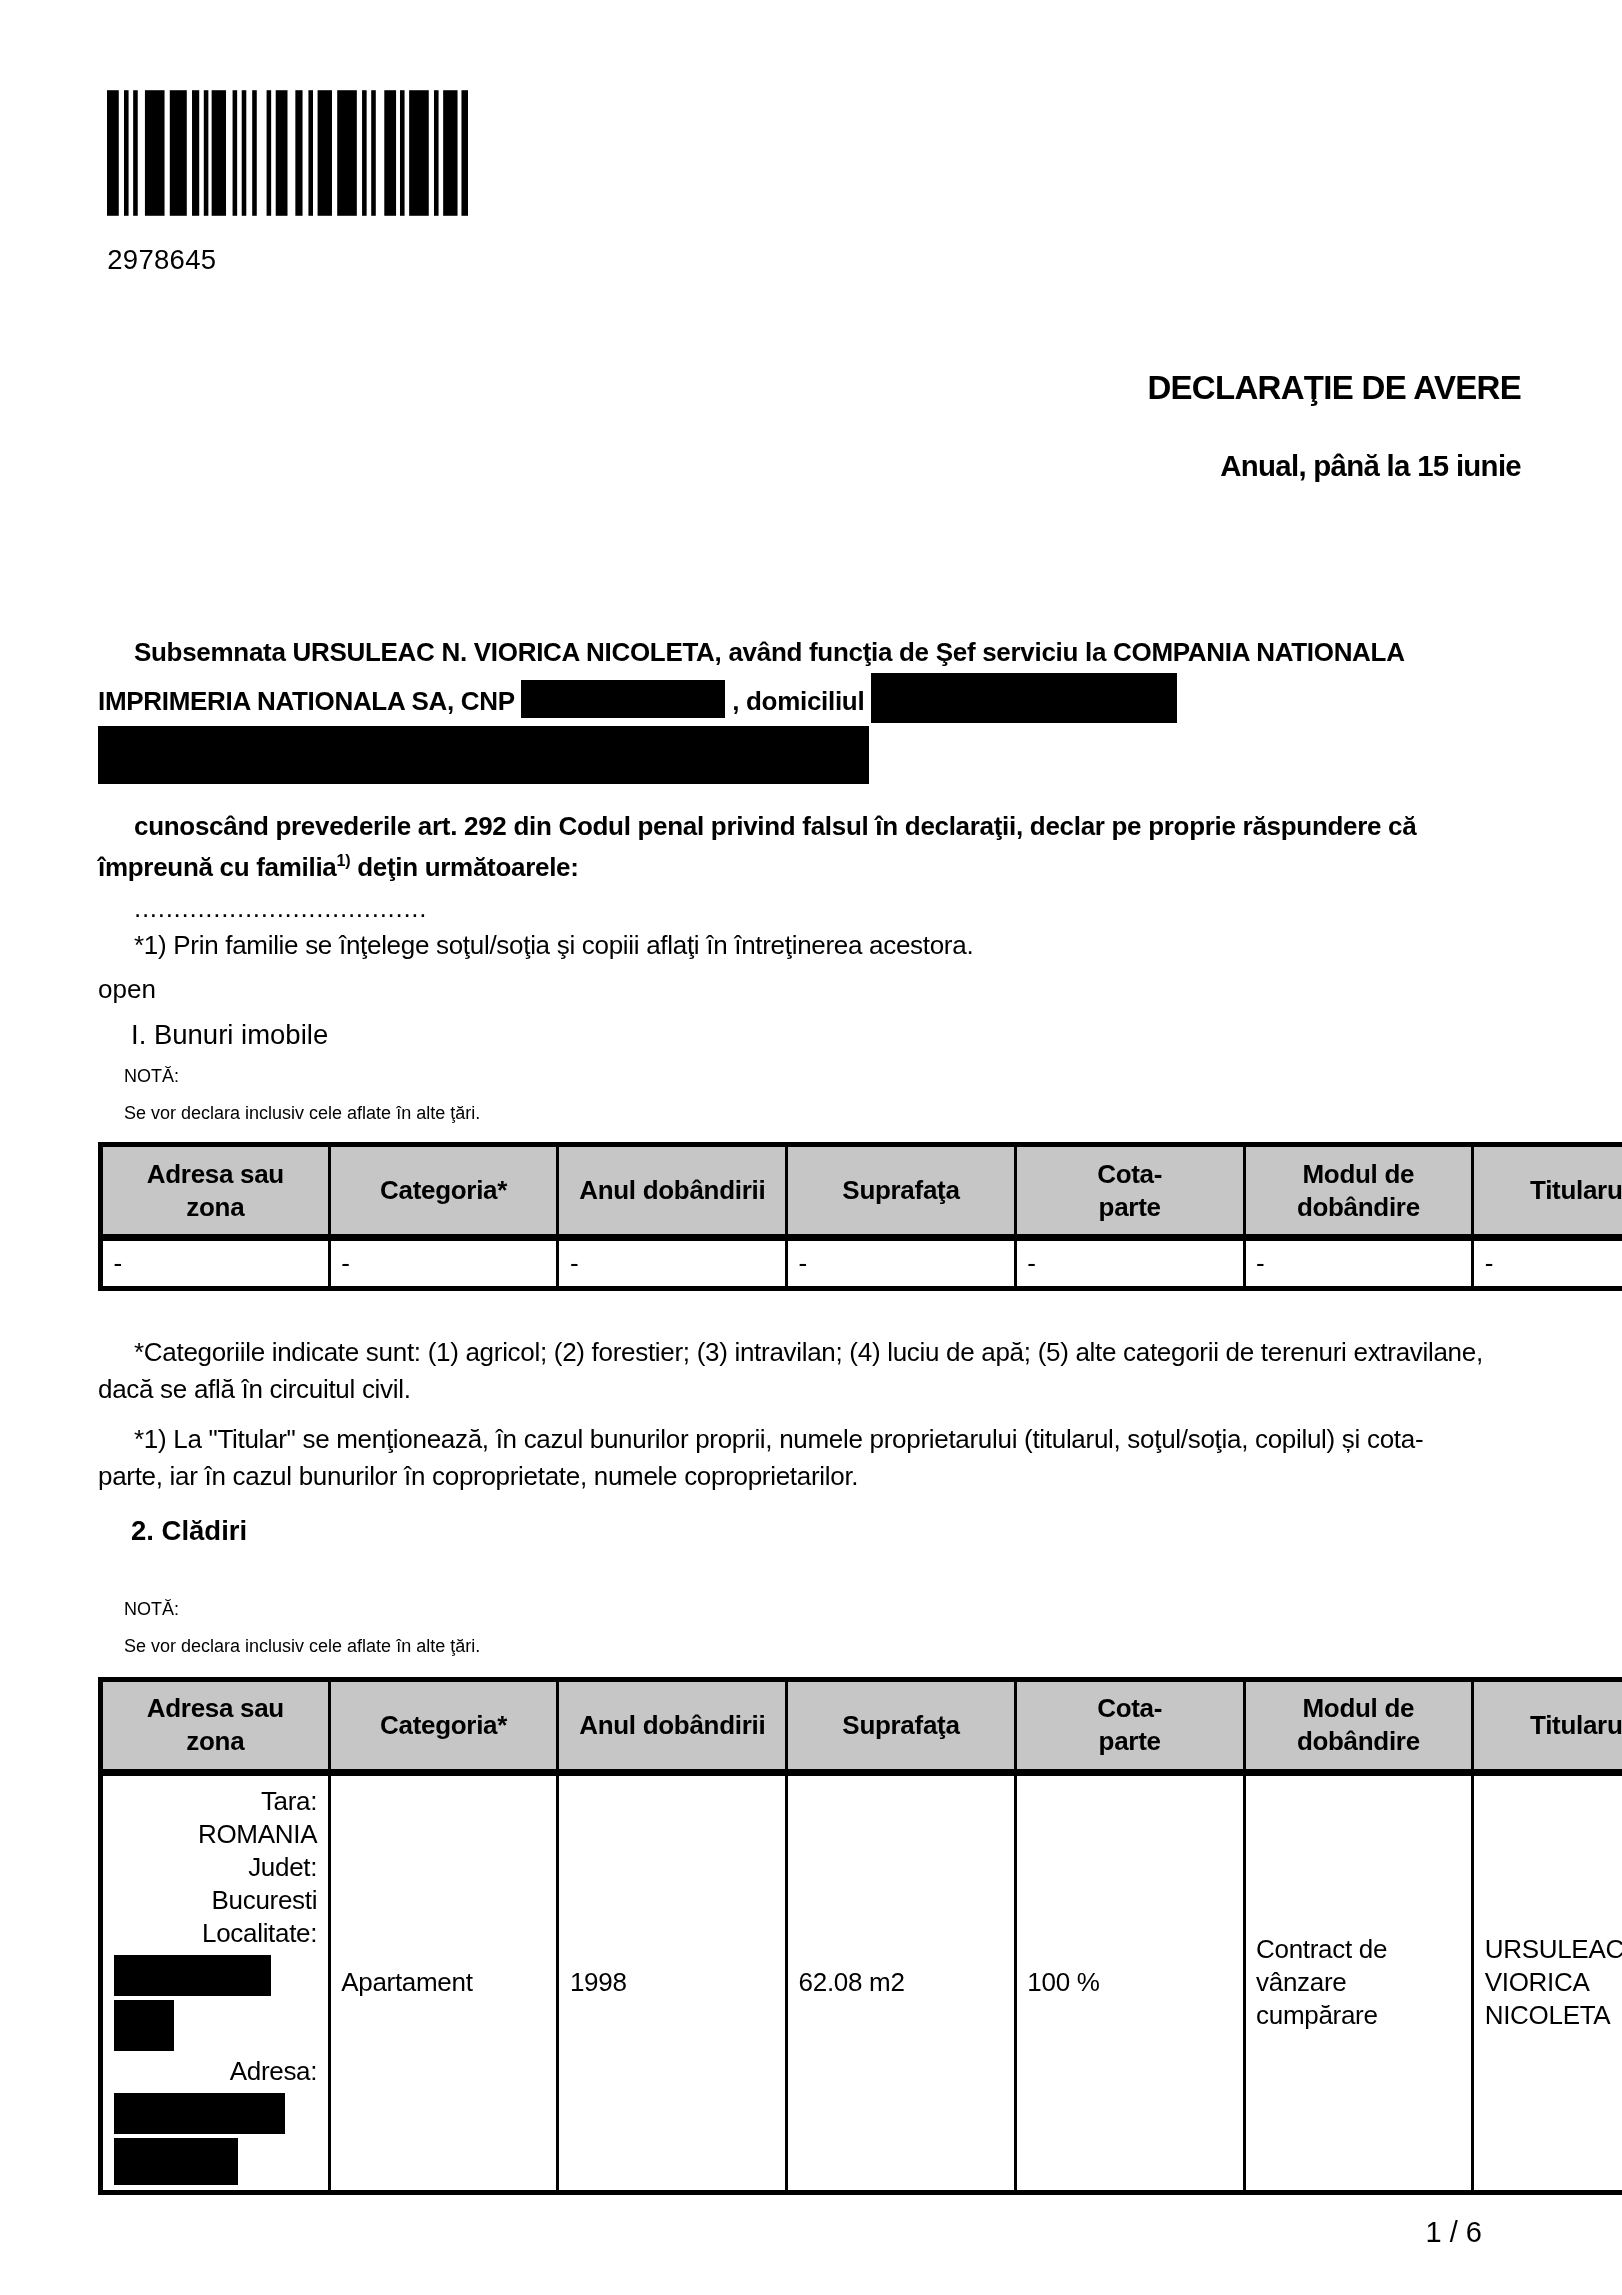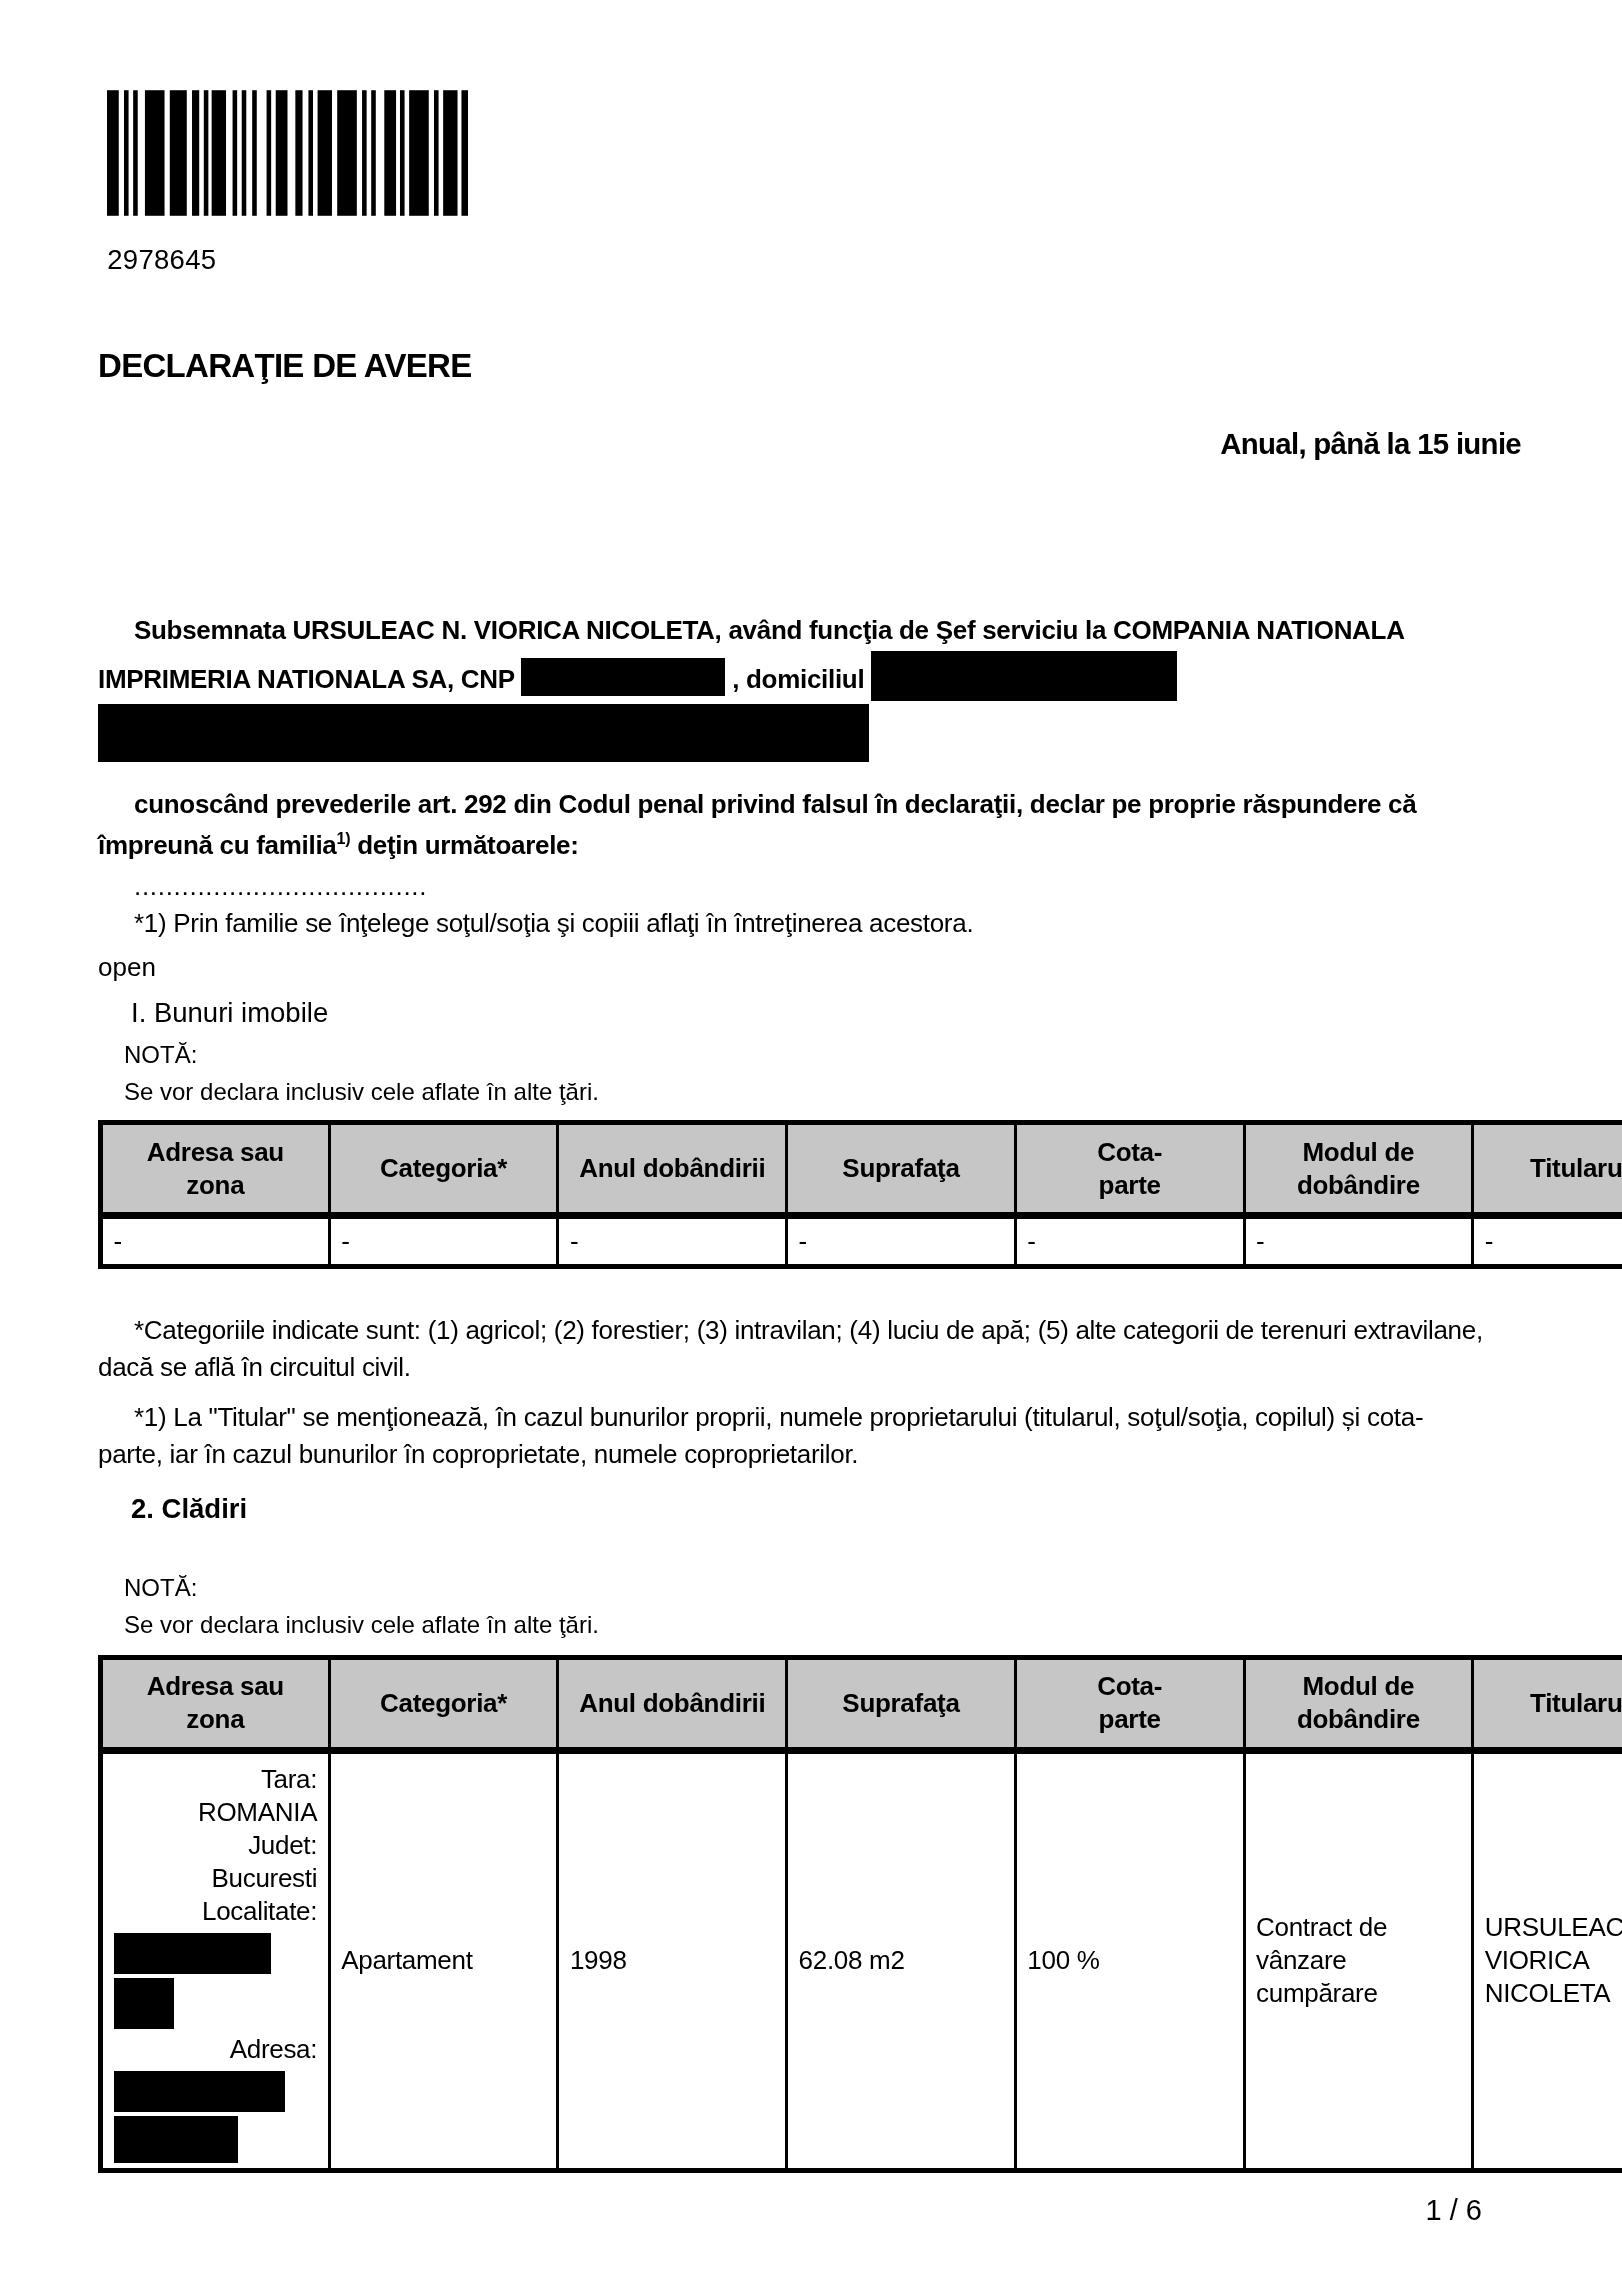--- a/index.html
+++ b/index.html
@@ -11,21 +11,21 @@
     overflow: hidden;
   }
   .content { padding: 0 101px 0 98px; }
 
   
   .barcode-wrap { margin: 90px 0 0 9.2px; }
   .barcode-number { font-size: 27.5px; margin-top: 26px; letter-spacing: 0.3px; }
 
   
   .doc-title {
-    margin-top: 71px; text-align: left;
+    margin-top: 93px; text-align: right;
     font-size: 33px; font-weight: bold; letter-spacing: -0.7px;
   }
   .doc-subtitle {
     margin-top: 42px; text-align: right;
     font-size: 29.4px; font-weight: bold; letter-spacing: -0.7px;
   }
 
   
   p { margin: 0; }
   .p-intro {
@@ -35,21 +35,21 @@
   .p-oath {
     margin-top: 22px; font-size: 26px; font-weight: bold;
     line-height: 41px; text-indent: 36px; letter-spacing: -0.3px;
     max-width: 1348px;
   }
   .dots-line { margin-top: 5.2px; padding-left: 36px; font-size: 26px; letter-spacing: 0.7px; }
   .family-note { margin-top: 2.6px; font-size: 26px; line-height: 39px; text-indent: 36px; letter-spacing: -0.3px; }
   .open-text { margin-top: 5.2px; font-size: 26px; line-height: 37px; }
   .section-title { margin-top: 11.8px; padding-left: 33px; font-size: 27.5px; font-weight: normal; }
   .sub-title { margin-top: 34px; padding-left: 33px; font-size: 27.5px; font-weight: bold; }
-  .nota-block { margin-top: 6.5px; padding-left: 26px; font-size: 24px; line-height: 37px; }
+  .nota-block { margin-top: 6.5px; padding-left: 26px; font-size: 18px; line-height: 37px; }
   .note-par {
     font-size: 26px; line-height: 37px; text-indent: 36px;
     letter-spacing: -0.3px; max-width: 1387px;
   }
   .cat-note { margin-top: 43px; }
   .tit-note { margin-top: 13px; }
   .s2-title { margin-top: 19.6px; }
   .nota2 { margin-top: 44px; }
 
   sup { font-size: 62%; line-height: 0; vertical-align: super; }

